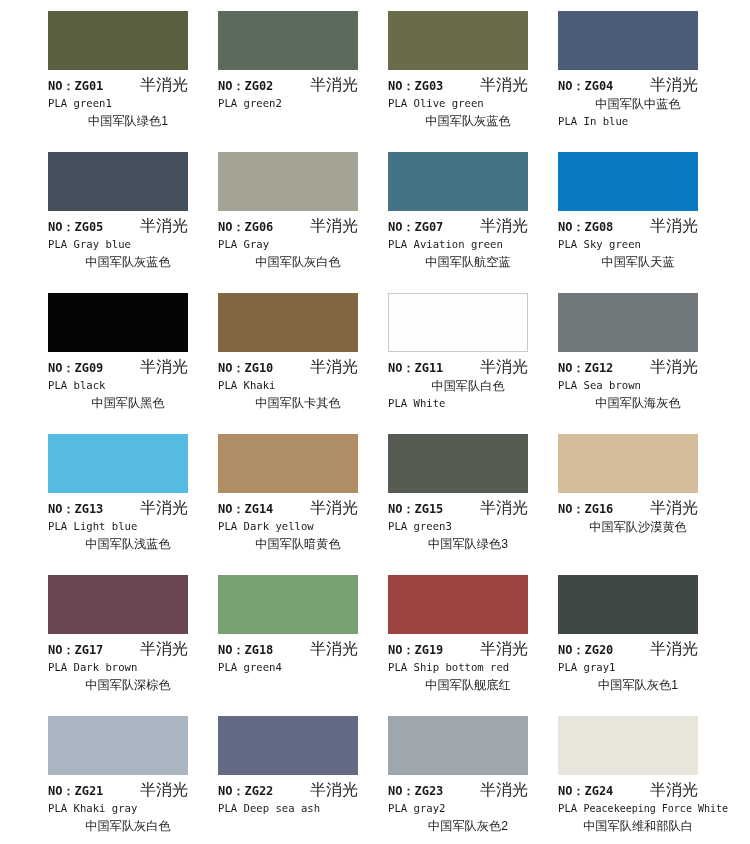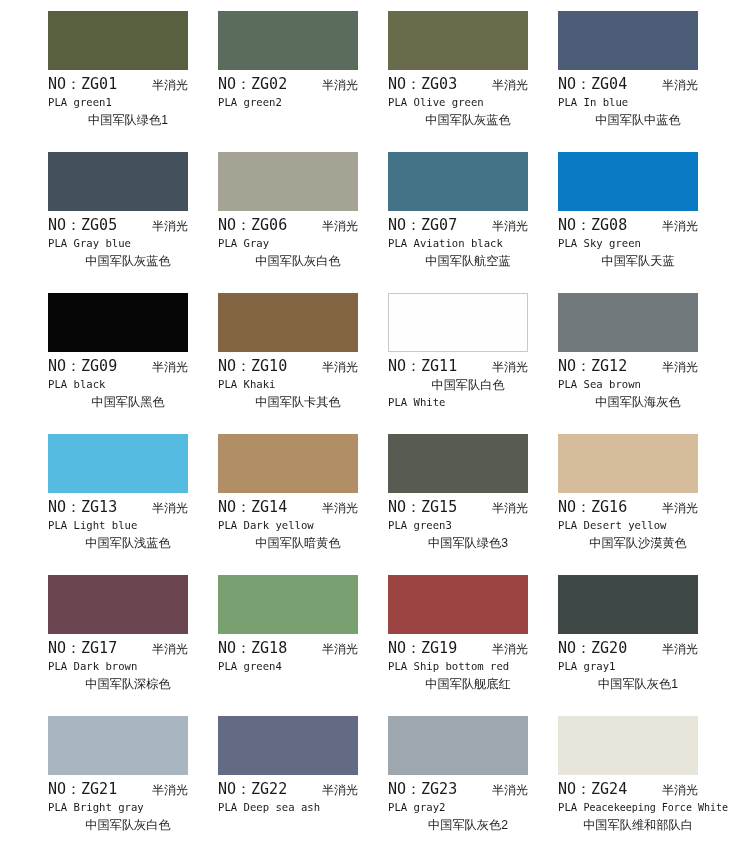--- a/index.html
+++ b/index.html
@@ -50,26 +50,27 @@
     letter-spacing: 0px;
   }
   .line-no {
     display: flex;
     align-items: baseline;
     width: 140px;
     justify-content: space-between;
   }
   .no-code {
     font-family: "DejaVu Sans Mono", "Liberation Mono", monospace;
-    font-size: 15px;
+    font-size: 12px;
     letter-spacing: 0px;
+    font-weight: bold;
   }
   .finish {
     font-family: Liberation Sans, sans-serif;
-    font-size: 12px;
+    font-size: 16px;
   }
   .line-en {
     font-family: "DejaVu Sans Mono", "Liberation Mono", monospace;
     font-size: 10.6px;
     line-height: 17px;
     white-space: nowrap;
   }
   .line-en .en-small {
     font-size: 10px;
     letter-spacing: 0px;
@@ -118,22 +119,22 @@
         <div class="info-line line-cn">中国军队灰蓝色</div>
       </div>
     </div>
     <div class="swatch-cell">
       <div class="swatch-chip" style="background: rgb(77, 93, 119);"></div>
       <div class="swatch-info">
         <div class="info-line line-no">
           <span class="no-code">NO：ZG04</span>
           <span class="finish">半消光</span>
         </div>
+        <div class="info-line line-cn">中国军队中蓝色</div>
         <div class="info-line line-en"><span>PLA</span> <span>In blue</span></div>
-        <div class="info-line line-cn">中国军队中蓝色</div>
       </div>
     </div>
     <div class="swatch-cell">
       <div class="swatch-chip" style="background: rgb(68, 80, 92);"></div>
       <div class="swatch-info">
         <div class="info-line line-no">
           <span class="no-code">NO：ZG05</span>
           <span class="finish">半消光</span>
         </div>
         <div class="info-line line-en"><span>PLA</span> <span>Gray blue</span></div>
@@ -151,21 +152,21 @@
         <div class="info-line line-cn">中国军队灰白色</div>
       </div>
     </div>
     <div class="swatch-cell">
       <div class="swatch-chip" style="background: rgb(68, 114, 135);"></div>
       <div class="swatch-info">
         <div class="info-line line-no">
           <span class="no-code">NO：ZG07</span>
           <span class="finish">半消光</span>
         </div>
-        <div class="info-line line-en"><span>PLA</span> <span>Aviation black</span></div>
+        <div class="info-line line-en"><span>PLA</span> <span>Aviation green</span></div>
         <div class="info-line line-cn">中国军队航空蓝</div>
       </div>
     </div>
     <div class="swatch-cell">
       <div class="swatch-chip" style="background: rgb(10, 122, 196);"></div>
       <div class="swatch-info">
         <div class="info-line line-no">
           <span class="no-code">NO：ZG08</span>
           <span class="finish">半消光</span>
         </div>
@@ -250,21 +251,20 @@
         <div class="info-line line-cn">中国军队绿色3</div>
       </div>
     </div>
     <div class="swatch-cell">
       <div class="swatch-chip" style="background: rgb(213, 189, 155);"></div>
       <div class="swatch-info">
         <div class="info-line line-no">
           <span class="no-code">NO：ZG16</span>
           <span class="finish">半消光</span>
         </div>
-        <div class="info-line line-en"><span>PLA</span> <span>Desert yellow</span></div>
         <div class="info-line line-cn">中国军队沙漠黄色</div>
       </div>
     </div>
     <div class="swatch-cell">
       <div class="swatch-chip" style="background: rgb(107, 70, 80);"></div>
       <div class="swatch-info">
         <div class="info-line line-no">
           <span class="no-code">NO：ZG17</span>
           <span class="finish">半消光</span>
         </div>
@@ -304,21 +304,21 @@
         <div class="info-line line-cn">中国军队灰色1</div>
       </div>
     </div>
     <div class="swatch-cell">
       <div class="swatch-chip" style="background: rgb(169, 182, 194);"></div>
       <div class="swatch-info">
         <div class="info-line line-no">
           <span class="no-code">NO：ZG21</span>
           <span class="finish">半消光</span>
         </div>
-        <div class="info-line line-en"><span>PLA</span> <span>Bright gray</span></div>
+        <div class="info-line line-en"><span>PLA</span> <span>Khaki gray</span></div>
         <div class="info-line line-cn">中国军队灰白色</div>
       </div>
     </div>
     <div class="swatch-cell">
       <div class="swatch-chip" style="background: rgb(98, 106, 132);"></div>
       <div class="swatch-info">
         <div class="info-line line-no">
           <span class="no-code">NO：ZG22</span>
           <span class="finish">半消光</span>
         </div>

